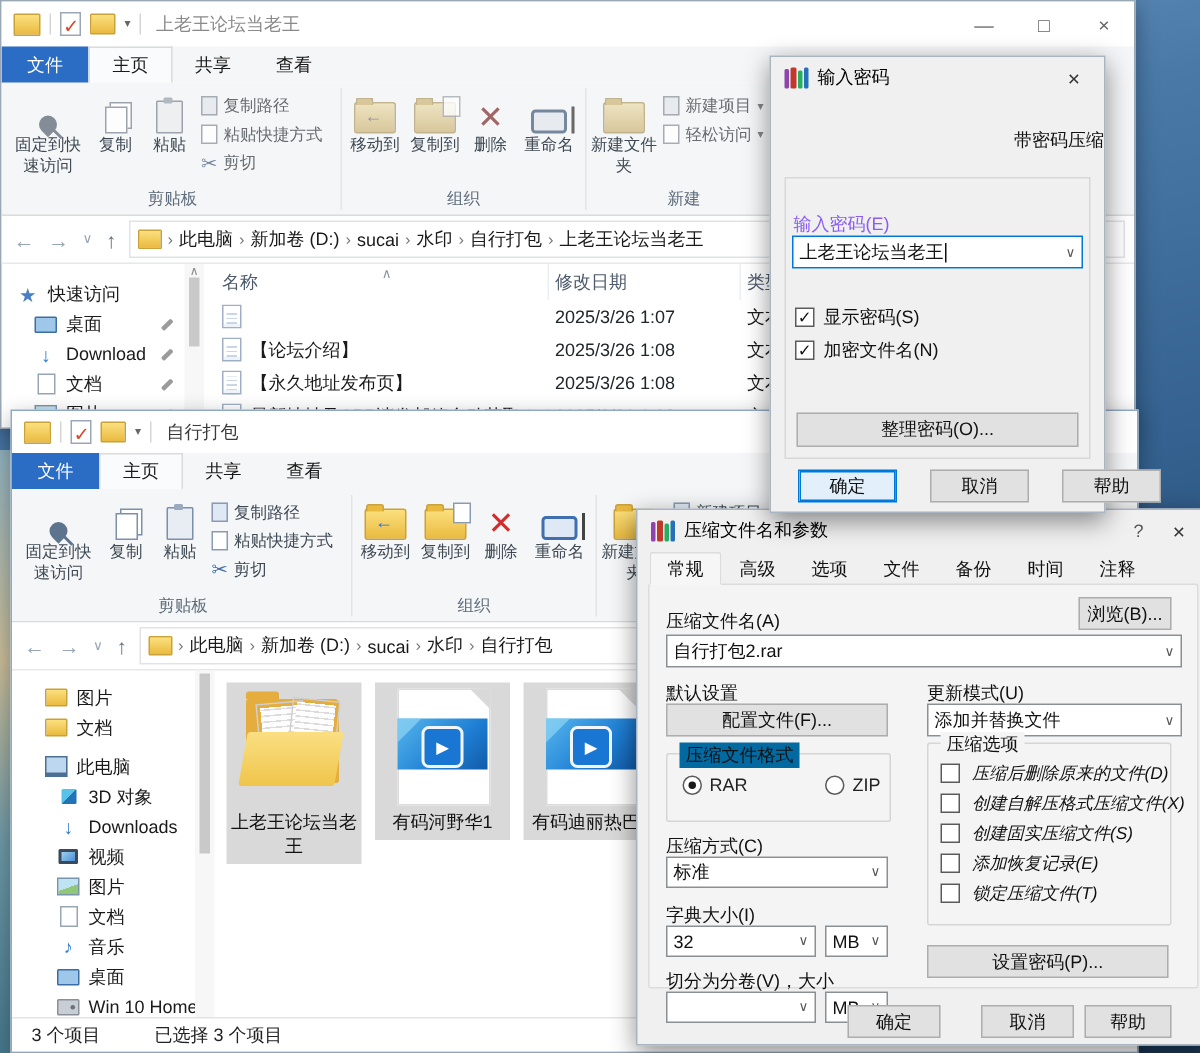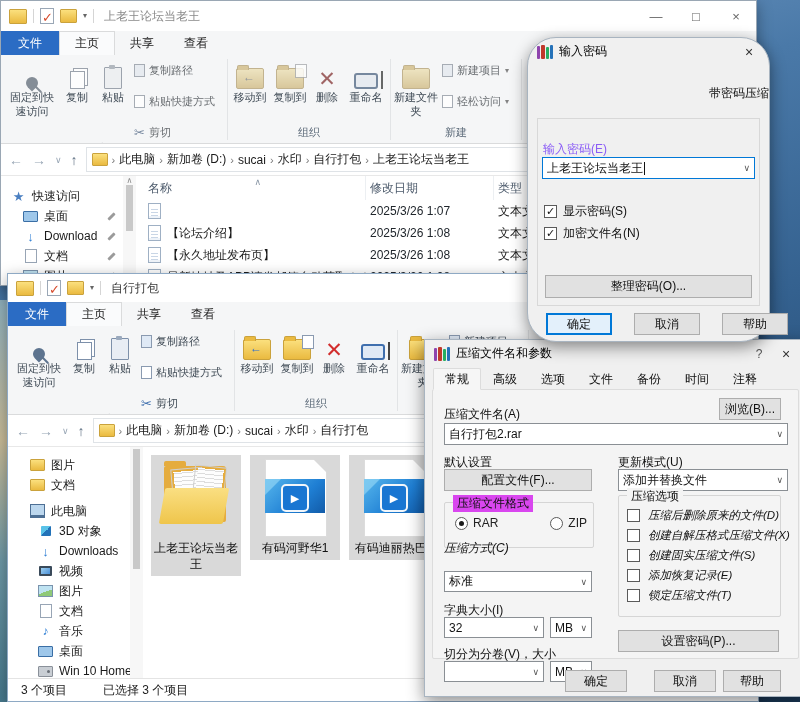--- a/index.html
+++ b/index.html
@@ -31,21 +31,21 @@
   .tab{padding:0 15px;display:flex;align-items:center;font-size:12px;color:#1a1a1a;}
   .tab.active{background:#fafbfc;border:1px solid #dadbdc;border-bottom:none;}
 
   .ribbon{height:87px;background:#f5f6f7;border-bottom:1px solid #dadbdc;display:flex;padding:1px 2px 0 4px;overflow:hidden;}
   .rgroup{display:flex;flex-direction:column;}
   .rgroup-body{flex:1;display:flex;align-items:flex-start;}
   .rgroup-label{font-size:11px;color:#5d6b7a;text-align:center;padding:1px 0 3px;}
   .rsep{width:1px;background:#e2e4e6;margin:3px 2px;}
   .rbtn-lg{display:flex;flex-direction:column;align-items:center;font-size:11px;color:#3f4a55;padding-top:3px;line-height:1.25;text-align:center;}
   .rbtn-lg .ric{height:30px;display:flex;align-items:flex-end;justify-content:center;margin-bottom:2px;}
-  .rsmall-col{display:flex;flex-direction:column;gap:16px;padding:7px 3px 0 3px;}
+  .rsmall-col{display:flex;flex-direction:column;gap:4px;padding:7px 3px 0 3px;}
   .rbtn-sm{display:flex;align-items:center;gap:4px;font-size:11px;color:#3f4a55;white-space:nowrap;}
   .dim .ric *,.dim .rbtn-sm *{filter:grayscale(.55) opacity(.8);}
   .caret{font-size:8px;color:#666;line-height:1;}
 
   
   .i-pin{width:12px;height:12px;background:#5d748f;border-radius:50% 50% 50% 0;transform:rotate(-45deg);position:relative;}
   .i-pin::after{content:"";position:absolute;left:5px;top:11px;width:2px;height:8px;background:#5d748f;transform:rotate(0deg);}
   .i-pages{width:13px;height:16px;background:#fff;border:1px solid #7d90aa;box-shadow:3px -3px 0 -1px #fff,3px -3px 0 0 #7d90aa;margin-top:3px;}
   .i-clip{width:16px;height:20px;background:#e8edf4;border:1px solid #7d90aa;position:relative;border-radius:1px;}
   .i-clip::before{content:"";position:absolute;left:4px;top:-3px;width:6px;height:4px;background:#9aa9bd;border-radius:1px;}
@@ -151,21 +151,21 @@
   .combo .arrow{margin-left:auto;font-size:9px;color:#555;}
   .combo.focus{border-color:#0078d7;}
   .caret-i{width:1px;height:13px;background:#111;margin-left:1px;}
   .cb{width:13px;height:13px;border:1px solid #5a5a5a;background:#fff;display:inline-flex;align-items:center;justify-content:center;font-size:11px;font-weight:bold;color:#111;box-sizing:border-box;flex:none;}
   .cbrow{display:flex;align-items:center;gap:6px;font-size:12px;color:#111;}
   .radio{width:13px;height:13px;border:1px solid #5a5a5a;border-radius:50%;background:#fff;display:inline-flex;align-items:center;justify-content:center;box-sizing:border-box;flex:none;}
   .radio.sel::after{content:"";width:5px;height:5px;border-radius:50%;background:#1a1a1a;}
   .groupbox{position:absolute;border:1px solid #d5d5d5;border-radius:2px;}
   .gb-label{position:absolute;top:-8px;left:8px;background:#f0f0f0;padding:0 4px;font-size:12px;color:#111;}
 
-  .pwd{left:527px;top:37px;width:243px;height:305px;z-index:5;border-radius:29px;}
+  .pwd{left:513px;top:37px;width:224px;height:305px;z-index:5;}
   .pwd .hdr{position:absolute;left:0;right:0;top:47px;text-align:right;font-size:12px;color:#111;}
   .pwd .frame{position:absolute;left:9px;right:9px;top:80px;height:186px;border:1px solid #d8d8d8;}
   .pwd .lbl{position:absolute;left:15px;top:103px;font-size:12px;color:#8b5cf6;}
   .pwd .pcombo{position:absolute;left:14px;right:14px;top:119px;height:22px;}
   .pwd .cb1{position:absolute;left:16px;top:165px;}
   .pwd .cb2{position:absolute;left:16px;top:187px;}
   .pwd .organize{position:absolute;left:17px;right:17px;top:237px;height:23px;}
   .pwd .b-ok{position:absolute;left:18px;top:275px;width:66px;height:22px;}
   .pwd .b-cancel{position:absolute;left:106px;top:275px;width:66px;height:22px;}
   .pwd .b-help{position:absolute;left:194px;top:275px;width:66px;height:22px;}
@@ -182,21 +182,21 @@
   .def-lbl{left:11px;top:64px;}
   .prof-btn{left:11px;top:79px;width:148px;height:22px;}
   .upd-lbl{left:185px;top:64px;}
   .upd-combo{left:185px;top:79px;right:10px;height:22px;}
   .gb-format{left:11px;top:112px;width:148px;height:44px;}
   .gb-options{left:185px;top:105px;width:161px;height:120px;}
   .radios{position:absolute;left:10px;top:13px;right:6px;display:flex;justify-content:space-between;}
   .radrow{display:flex;align-items:center;gap:5px;font-size:12px;}
   .opt-list{position:absolute;left:8px;top:12px;display:flex;flex-direction:column;gap:5px;}
   .opt-list .cbrow{gap:8px;white-space:nowrap;font-size:11.5px;font-style:italic;}
-  .meth-lbl{left:11px;top:150px;font-style:italic;}
+  .meth-lbl{left:11px;top:166px;}
   .meth-combo{left:11px;top:181px;width:148px;height:21px;}
   .dict-lbl{left:11px;top:212px;}
   .dict-combo{left:11px;top:227px;width:100px;height:21px;}
   .dict-unit{left:117px;top:227px;width:42px;height:21px;}
   .split-lbl{left:11px;top:256px;}
   .split-combo{left:11px;top:271px;width:100px;height:21px;}
   .split-unit{left:117px;top:271px;width:42px;height:21px;}
   .setpwd{left:185px;top:240px;width:161px;height:22px;}
   .arc .b-ok{position:absolute;left:140px;top:330px;width:62px;height:22px;}
   .arc .b-cancel{position:absolute;left:229px;top:330px;width:62px;height:22px;}
@@ -753,21 +753,21 @@
       <span class="arrow">∨</span>
     </div>
     <div class="abs def-lbl">默认设置</div>
     <div class="abs btn prof-btn" style="position:absolute;">配置文件(F)...</div>
     <div class="abs upd-lbl">更新模式(U)</div>
     <div class="abs combo upd-combo" style="position:absolute;">
       <span>添加并替换文件</span>
       <span class="arrow">∨</span>
     </div>
     <div class="groupbox gb-format">
-      <span class="gb-label" style="background:#d946ef;">压缩文件格式</span>
+      <span class="gb-label" style="background:#0369a1;">压缩文件格式</span>
       <div class="radios">
         <label class="radrow">
             <span class="radio sel"></span>
             <span>RAR</span>
           </label>
         <label class="radrow">
             <span class="radio"></span>
             <span>ZIP</span>
           </label>
       </div>

